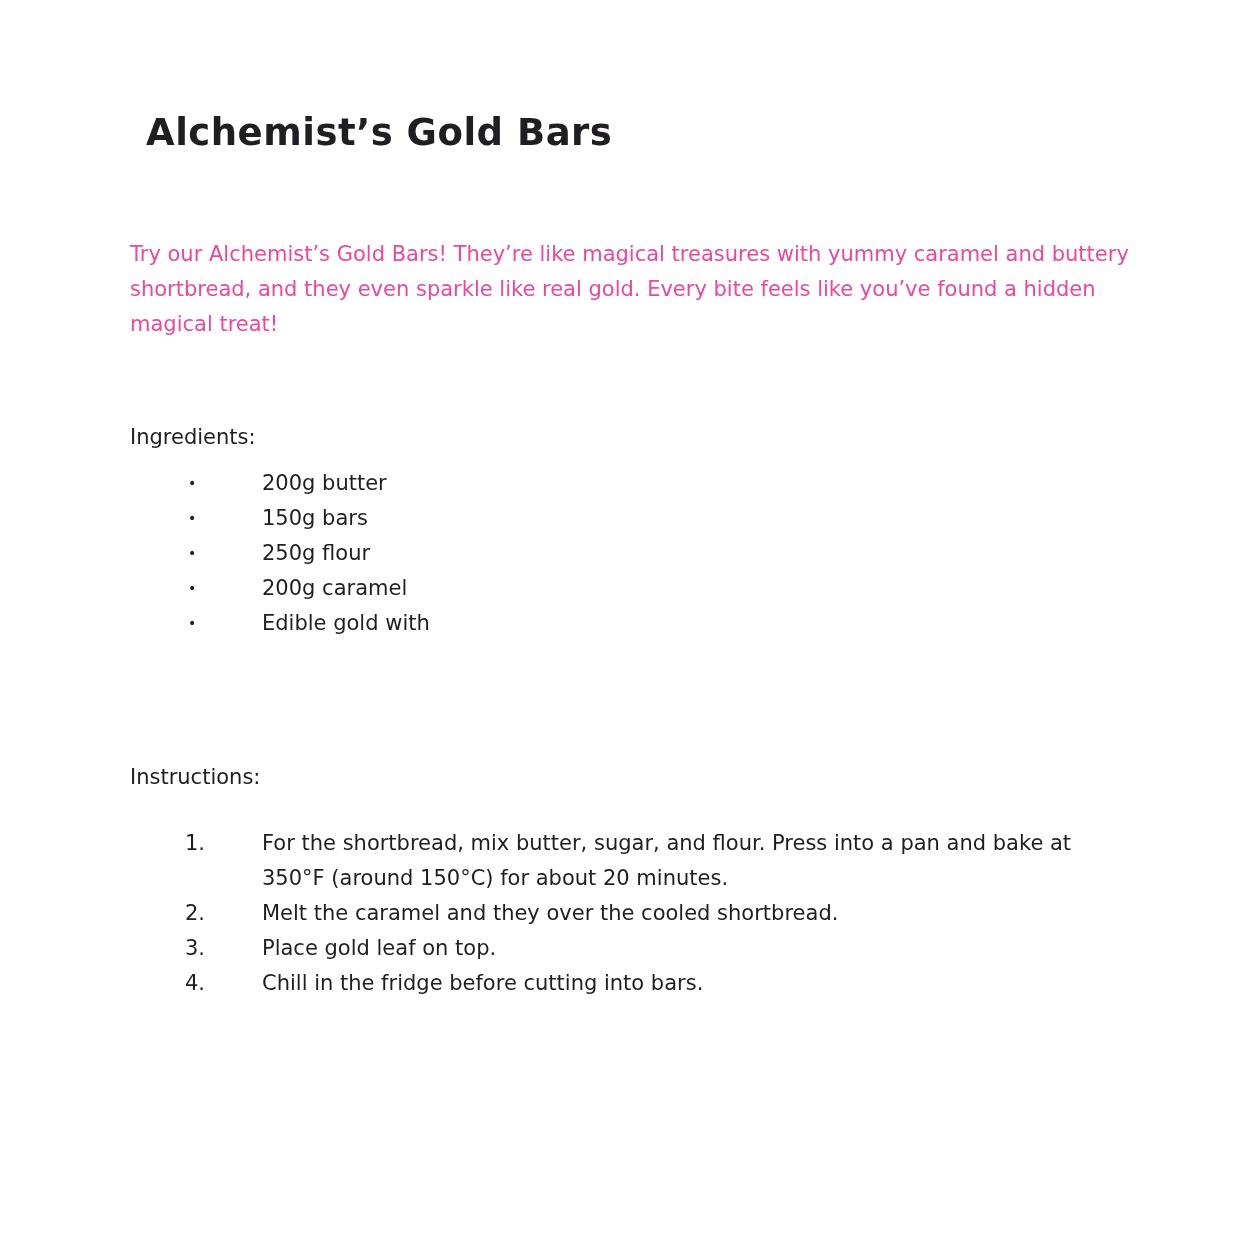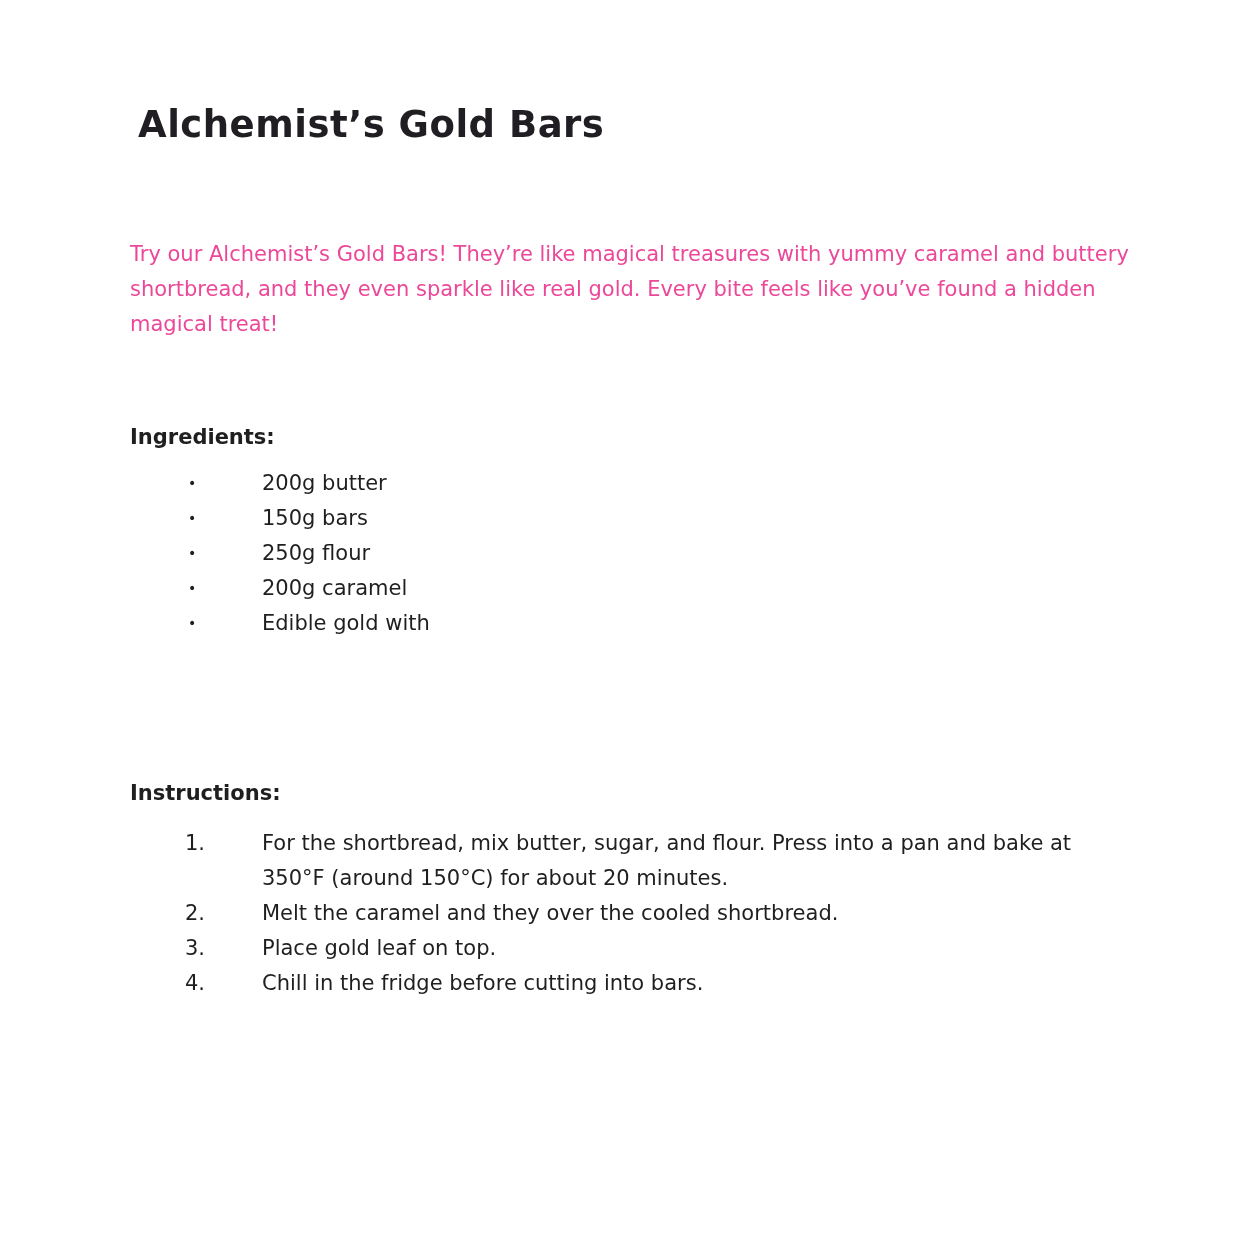--- a/index.html
+++ b/index.html
@@ -16,21 +16,21 @@
     overflow: hidden;
   }
   .page {
     position: absolute;
     top: 0; left: 0;
     width: 1238px;
     height: 1259px;
     background: #ffffff;
   }
   .doc-title {
-    margin: 8px;
+    margin: 16px;
     position: absolute;
     top: 95px;
     left: 130px;
     font-family: "DejaVu Sans", "Liberation Sans", sans-serif;
     font-weight: 700;
     font-size: 37px;
     letter-spacing: 0.5px;
     color: #211e23;
   }
   .intro {
@@ -40,26 +40,26 @@
     width: 1000px;
     font-size: 21px;
     line-height: 35px;
     color: #ec4899;
   }
   .section-heading {
     position: absolute;
     left: 130px;
     margin: 0;
     font-size: 21px;
-    font-weight: 700;
+    font-weight: 400;
     line-height: 35px;
     color: #1f1f1f;
   }
   #ingredients-heading { top: 420px; }
-  #instructions-heading { top: 776px; text-align: center; }
+  #instructions-heading { top: 760px; text-align: center; }
   .doc-list {
     position: absolute;
     left: 130px;
     margin: 0;
     padding: 0;
     list-style: none;
     width: 1000px;
     font-size: 21px;
     line-height: 35px;
   }

